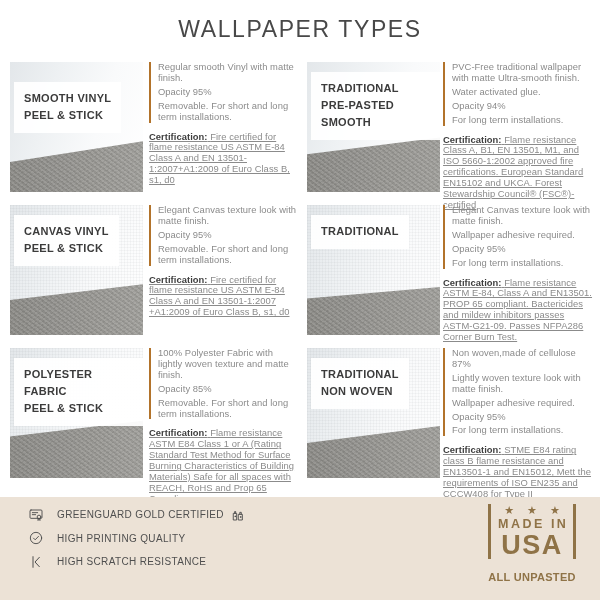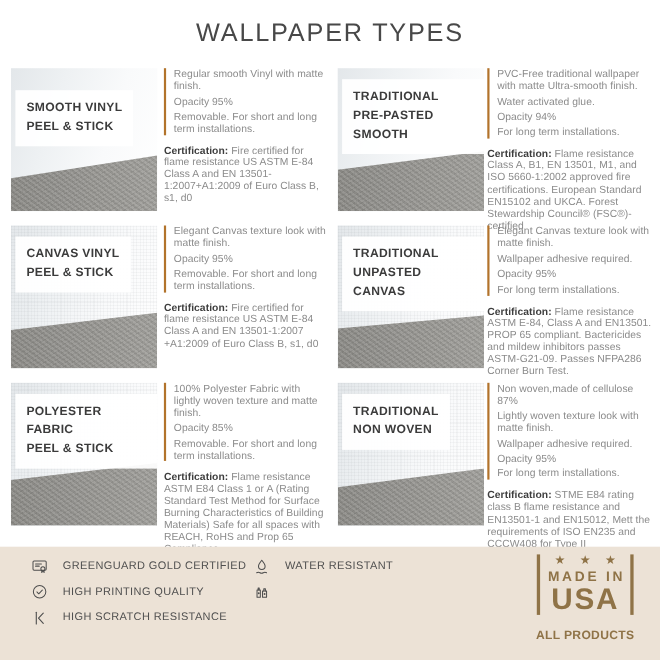--- a/index.html
+++ b/index.html
@@ -38,21 +38,21 @@
 
   
   .textcol{position:absolute;width:150px;font-size:9.4px;line-height:1.16;
            color:#8b8b8b;letter-spacing:.05px;}
   .t1{left:149px;top:62px}.t2{left:443px;top:62px}
   .t3{left:149px;top:205px}.t4{left:443px;top:205px}
   .t5{left:149px;top:348px}.t6{left:443px;top:348px}
   .desc{border-left:2px solid var(--accent,#b2732b);padding-left:7px;}
   .desc p{margin:0 0 3px 0;}
   .desc p:last-child{margin-bottom:0;}
-  .cert{margin:9px 0 0 0;}
+  .cert{margin:9px 0 0 0;text-decoration:underline;}
   .cert strong{color:#3e3e3e;font-weight:700;}
 
   
   .footer{position:absolute;left:0;top:497px;width:600px;height:103px;
           background:var(--footer_bg,#ece2d6);}
   .features{position:absolute;display:flex;flex-direction:column;}
   .features-a{left:28px;top:503px;}
   .features-b{left:230px;top:503px;}
   .feat{display:flex;align-items:center;height:23.5px;}
   .ficon{width:21px;display:flex;align-items:center;color:#4e4e4e;flex:none;}
@@ -122,21 +122,20 @@
       <p>Opacity 95%</p>
       <p>Removable.  For short and long term installations.</p>
     </div>
     <p class="cert"><strong>Certification:</strong> <span>Fire certified for flame resistance US ASTM E-84 Class A and EN 13501-1:2007 +A1:2009 of Euro Class B, s1, d0</span></p>
   </div>
 
   <div class="sample s4 weave">
     <div class="floor"></div>
     <div class="labelbox">
       <div>TRADITIONAL</div>
-      <div>UNPASTED CANVAS</div>
     </div>
   </div>
   <div class="textcol t4">
     <div class="desc">
       <p>Elegant Canvas texture look with matte finish.</p>
       <p>Wallpaper adhesive required.</p>
       <p>Opacity 95%</p>
       <p>For long term installations.</p>
     </div>
     <p class="cert"><strong>Certification:</strong> <span>Flame resistance ASTM E-84, Class A and EN13501. PROP 65 compliant. Bactericides and mildew inhibitors passes ASTM-G21-09. Passes NFPA286 Corner Burn Test.</span></p>
@@ -204,29 +203,20 @@
         <svg viewBox="0 0 24 24" fill="none" stroke="currentColor" stroke-width="1.5" stroke-linecap="round" stroke-linejoin="round">
             <path d="M7.5 4v16"></path>
             <path d="M17 5l-6.5 7L17 19"></path>
           </svg>
       </span>
       <span class="flabel">HIGH SCRATCH RESISTANCE</span>
     </div>
   </div>
 
   <div class="features features-b">
-    <div class="feat">
-      <span class="ficon">
-        <svg viewBox="0 0 24 24" fill="none" stroke="currentColor" stroke-width="1.4" stroke-linecap="round" stroke-linejoin="round">
-            <path d="M12 3.5c-2.8 3.6-4.5 5.6-4.5 8a4.5 4.5 0 0 0 9 0c0-2.4-1.7-4.4-4.5-8z"></path>
-            <path d="M5 20.5c1.5-1 3-1 4.5 0s3 1 4.5 0 3-1 4.5 0"></path>
-          </svg>
-      </span>
-      <span class="flabel">WATER RESISTANT</span>
-    </div>
     <div class="feat">
       <span class="ficon">
         <svg viewBox="0 0 24 24" fill="none" stroke="currentColor" stroke-width="1.4" stroke-linecap="round" stroke-linejoin="round">
             <rect x="5.5" y="9.5" width="4.5" height="10"></rect>
             <path d="M7 9.5V6.8h1.5v2.7"></path>
             <rect x="13" y="11" width="5.5" height="8.5"></rect>
             <path d="M14.7 11V8h2.2v3"></path>
             <circle cx="7.8" cy="14" r="0.6"></circle>
             <circle cx="15.8" cy="15" r="0.6"></circle>
           </svg>
@@ -238,17 +228,17 @@
     <div class="usa-logo">
       <div class="usa-bar"></div>
       <div class="usa-mid">
         <div class="usa-stars">★ ★ ★</div>
         <div class="usa-madein">MADE IN</div>
         <div class="usa-big">USA</div>
       </div>
       <div class="usa-bar"></div>
     </div>
     <div class="usa-tagline">
-      <div>ALL PRODUCTS</div>
+      <div>ALL UNPASTED</div>
     </div>
   </div>
 
 </div>
 
 </body></html>

